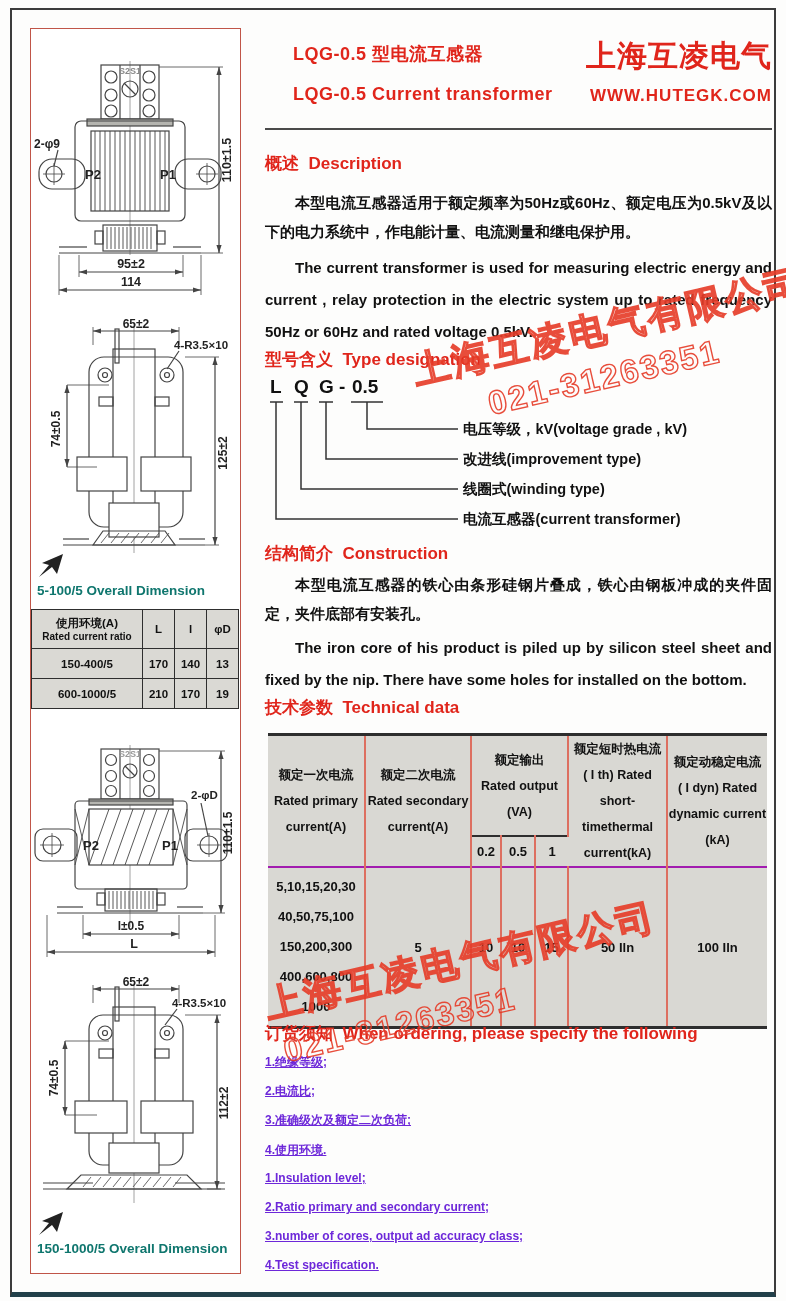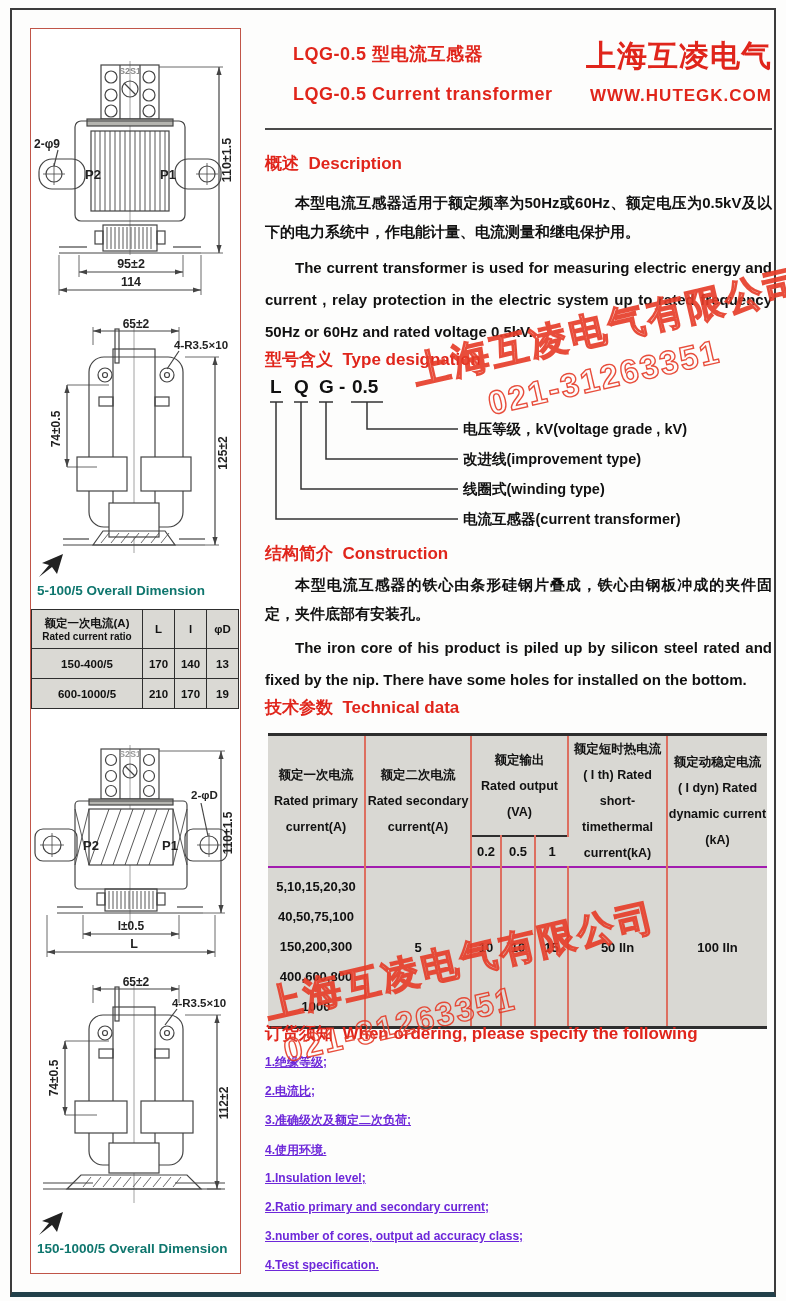--- a/index.html
+++ b/index.html
@@ -163,21 +163,21 @@
 
   <table class="dim-table" style="top:580px">
     <colgroup>
         <col style="width:111px">
         <col style="width:32px">
         <col style="width:32px">
         <col style="width:32px">
       </colgroup>
     <tbody>
         <tr>
-      <th><span>额定一次电流(A)</span><span class="sub">Rated current ratio</span></th>
+      <th><span>使用环境(A)</span><span class="sub">Rated current ratio</span></th>
       <th>L</th>
       <th>l</th>
       <th>φD</th>
     </tr>
     <tr>
       <td>150-400/5</td>
       <td>170</td>
       <td>140</td>
       <td>13</td>
     </tr>
@@ -322,21 +322,21 @@
   <g fill="#111" font-weight="bold" font-size="14.5">
     <text x="198" y="62">电压等级，kV(voltage grade , kV)</text>
     <text x="198" y="92">改进线(improvement type)</text>
     <text x="198" y="122">线圈式(winding type)</text>
     <text x="198" y="152">电流互感器(current transformer)</text>
   </g>
 </svg>
 
 <div class="abs sec-h" style="top:542px">结构简介  Construction</div>
 <div class="abs para cn" style="top:570px">本型电流互感器的铁心由条形硅钢片叠成，铁心由钢板冲成的夹件固定，夹件底部有安装孔。</div>
-<div class="abs para en" style="top:632px">The iron core of his product is piled up by silicon steel rated and fixed by the nip. There  have some holes for installed on the bottom.</div>
+<div class="abs para en" style="top:632px">The iron core of his product is piled up by silicon steel sheet and fixed by the nip. There  have some holes for installed on the bottom.</div>
 
 <div class="abs sec-h" style="top:696px">技术参数  Technical data</div>
 
 <table class="abs tech">
   <colgroup>
     <col style="width:97px">
       <col style="width:106px">
       <col style="width:30px">
       <col style="width:34px">
       <col style="width:33px">

